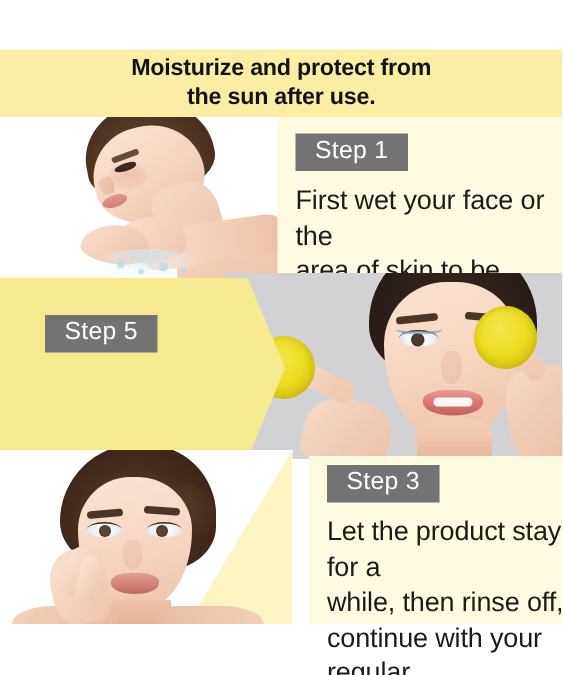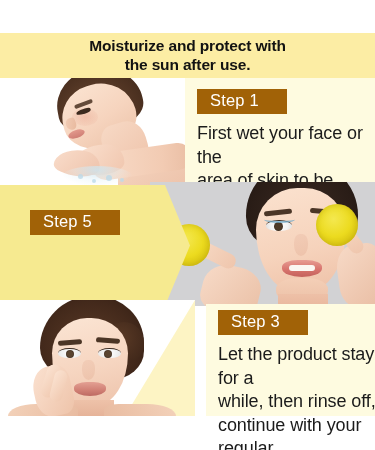--- a/index.html
+++ b/index.html
@@ -65,23 +65,23 @@
   #panel-step3 {
     position: absolute; left: 185px; top: 304px;
     width: 190px; height: 112px;
     background: #fefbe0;
     margin-left: 21px;
   }
 
   
   .step-badge {
     display: inline-block;
-    background: #a16207; color: #ffffff;
+    background: #737373; color: #ffffff;
     font-size: 16.5px; font-weight: normal;
-    padding: 2px 28px 4px 13px;
+    padding: 2px 13px 4px 13px;
     line-height: 1.18;
     letter-spacing: 0.2px;
   }
   .step-body {
     font-size: 18px; color: #1b1b1b;
     line-height: 1.30; letter-spacing: -0.1px;
     white-space: pre-line;
   }
   #panel-step1 .step-badge { margin: 11px 0 0 12px; }
   #panel-step1 .step-body  { margin: 8px 10px 0 12px; }
@@ -385,21 +385,21 @@
   }
   .p3-finger.f1 { left: 44px; top: 64px; width: 14px; height: 34px; transform: rotate(18deg); }
   .p3-finger.f2 { left: 52px; top: 70px; width: 13px; height: 32px; transform: rotate(14deg); }
 </style>
 </head>
 <body>
 
 <div id="page">
 
   <div id="header-band">
-    <div id="header-title">Moisturize and protect with
+    <div id="header-title">Moisturize and protect from
 the sun after use.</div>
   </div>
 
   <div id="photo-1">
     <div class="p1-hair"></div>
     <div class="p1-face"></div>
     <div class="p1-neck"></div>
     <div class="p1-shoulder"></div>
     <div class="p1-cheek"></div>
     <div class="p1-brow"></div>

